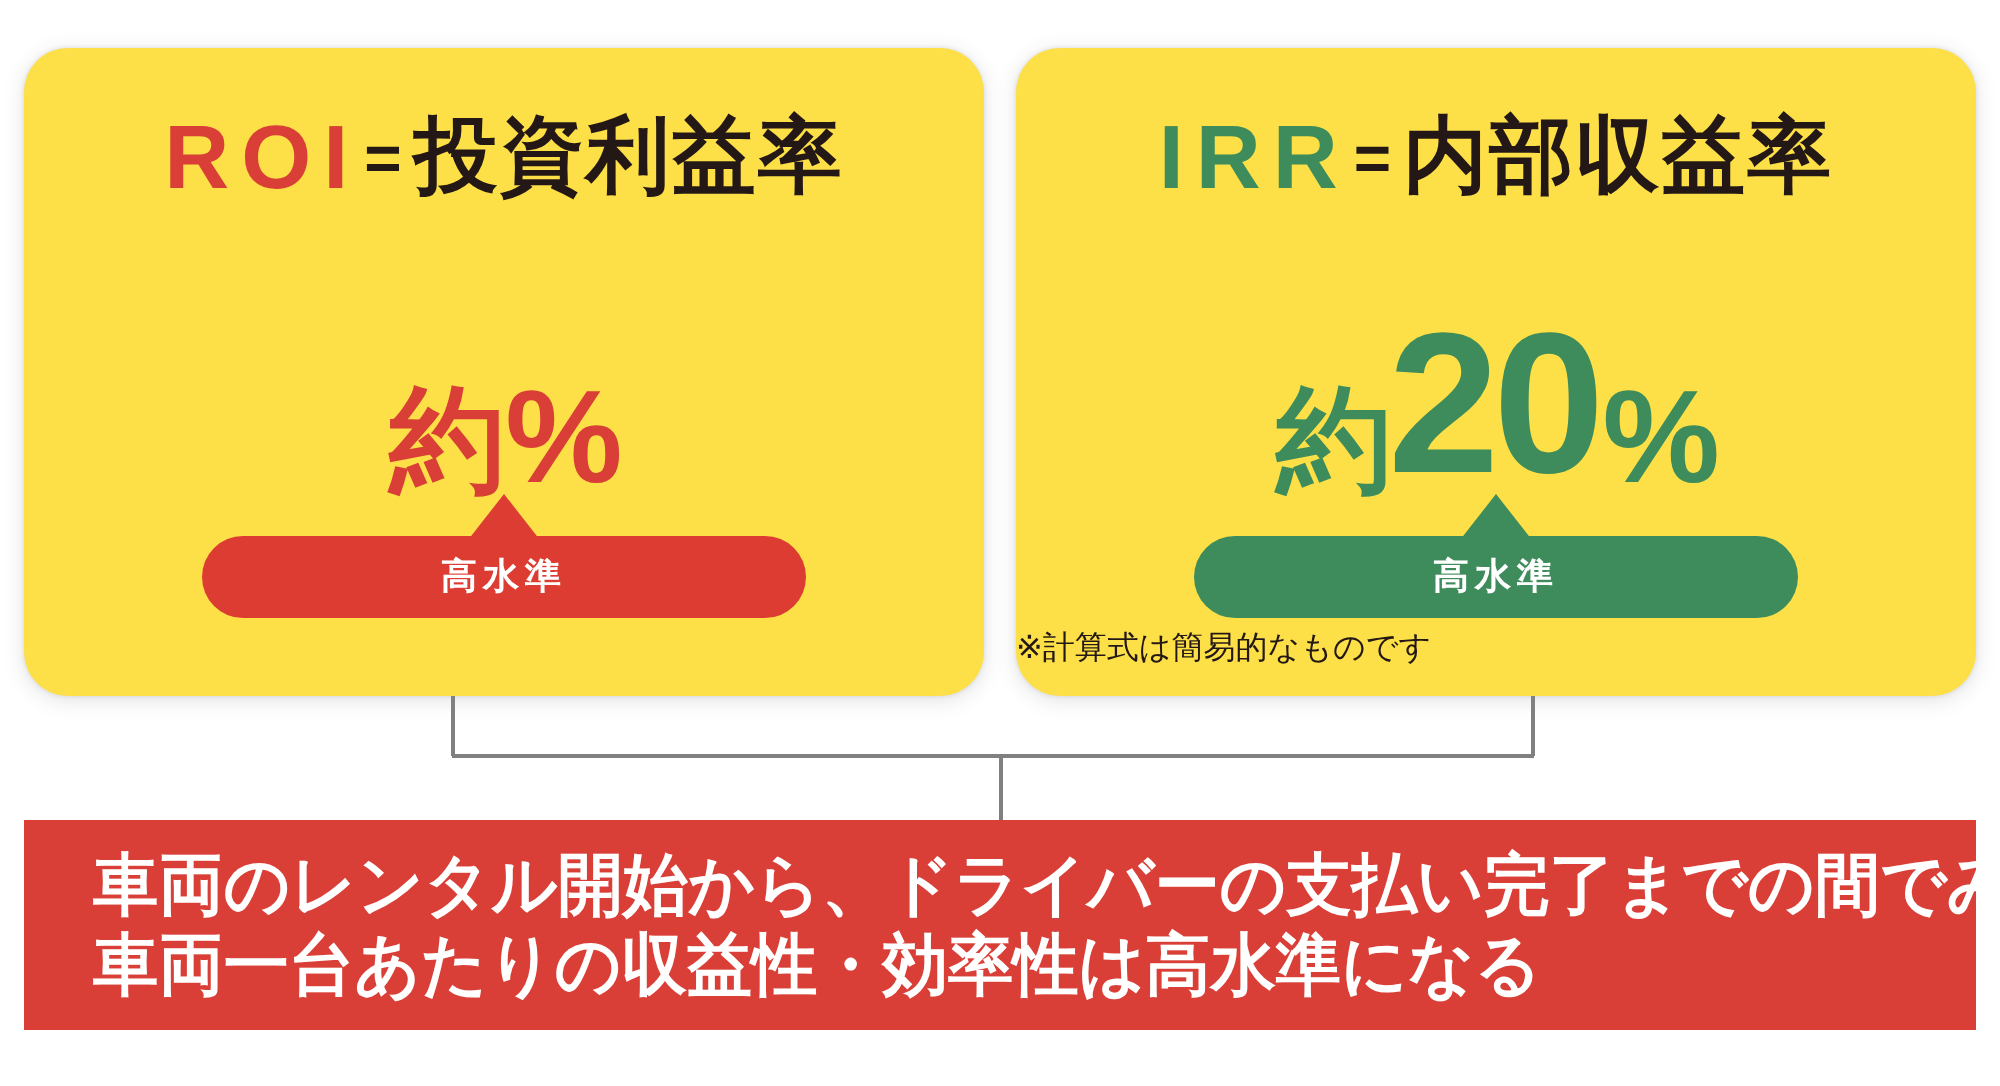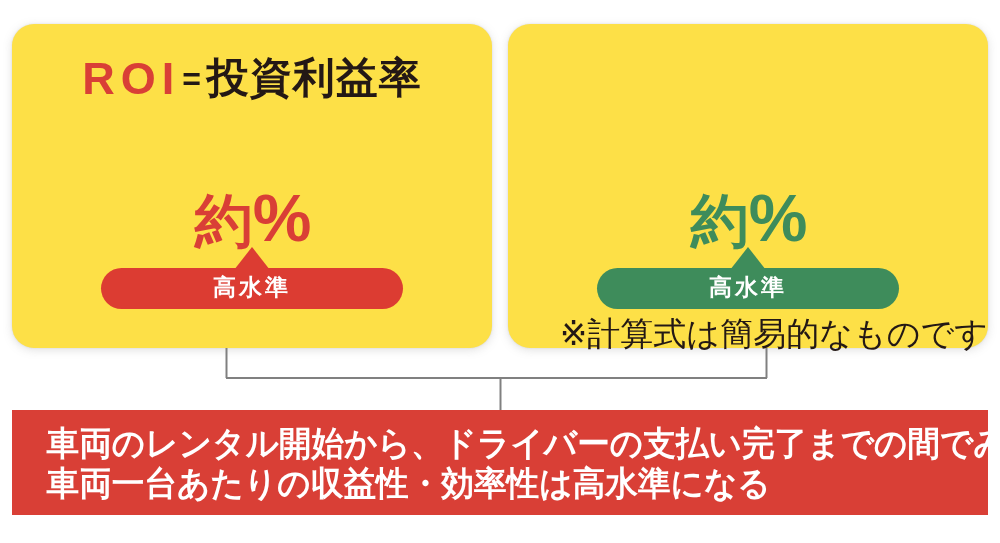--- a/index.html
+++ b/index.html
@@ -125,21 +125,21 @@
     height: 41px;
     border-radius: 21px;
     display: flex;
     align-items: center;
     justify-content: center;
   }
   .pill--red   { background: #DC3C32; }
   .pill--green { background: #3E8C5B; }
   .pill-label {
     color: #ffffff;
-    font-size: 23px;
+    font-size: 18px;
     font-weight: 700;
     letter-spacing: 3px;
     line-height: 1;
     position: relative;
     top: -1px;
   }
   .notch {
     position: absolute;
     top: -21px;
     left: 50%;
@@ -151,22 +151,22 @@
   }
   .notch--red   { border-bottom: 23px solid #DC3C32; }
   .notch--green { border-bottom: 23px solid #3E8C5B; }
 
   
   .note {
     position: absolute;
     left: 0;
     right: 0;
     top: 292px;
-    text-align: right;
-    font-size: 33px;
+    text-align: left;
+    font-size: 16px;
     font-weight: 400;
     color: #231815;
     line-height: 1.1;
     letter-spacing: 0px;
   }
 
   
   .connector {
     position: absolute;
     left: 0;
@@ -223,23 +223,27 @@
         <div class="pill pill--red">
           <span class="notch notch--red"></span>
           <span class="pill-label">高水準</span>
         </div>
       </div>
 
     </div>
 
     <div class="card card--right">
 
+      <div class="card-head">
+        <span class="code code--irr">IRR</span><span class="eq">=</span><span class="term">内部収益率</span>
+      </div>
 
       <div class="figure figure--green">
         <span class="fig-approx">約</span>
+          <span class="fig-num">20</span>
           <span class="fig-pct">%</span>
       </div>
 
       <div class="pill-wrap">
         <div class="pill pill--green">
           <span class="notch notch--green"></span>
           <span class="pill-label">高水準</span>
         </div>
       </div>
 

